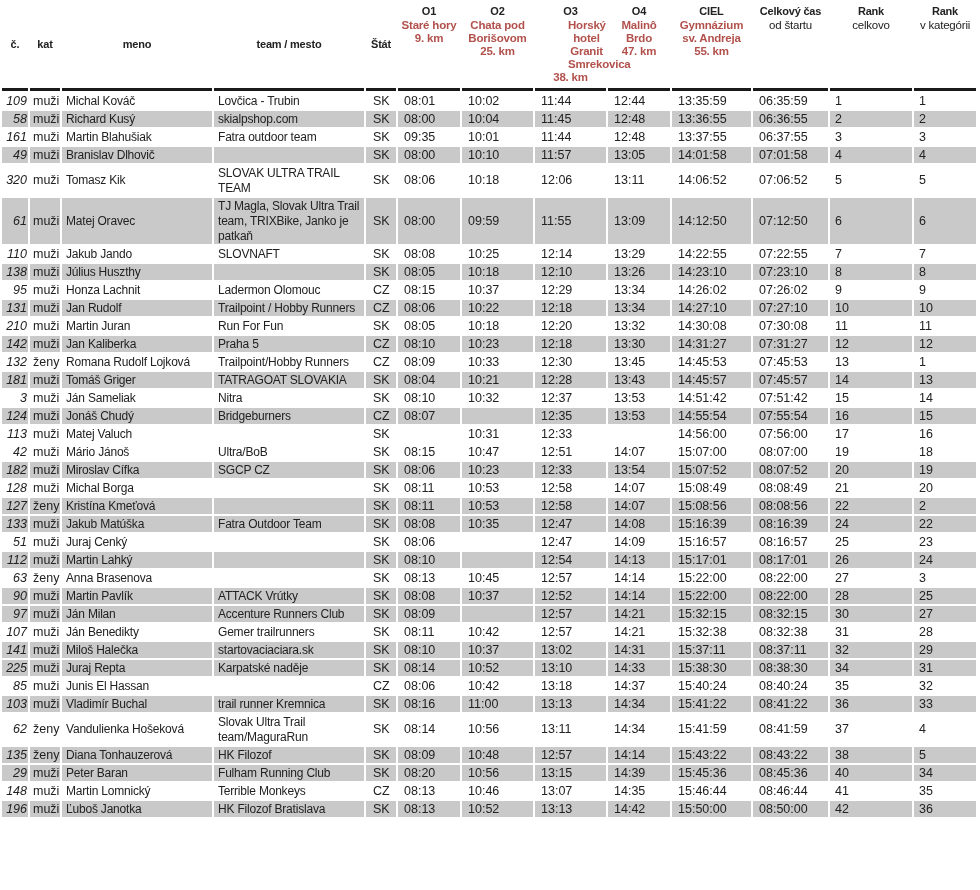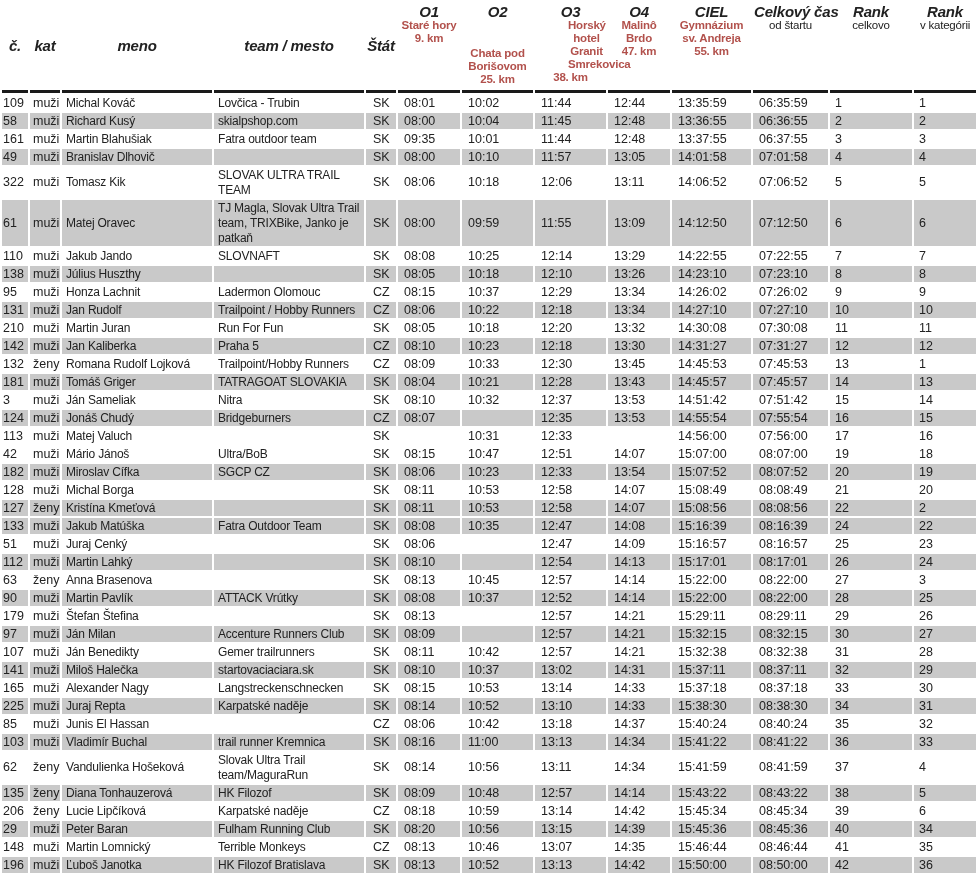--- a/index.html
+++ b/index.html
@@ -38,46 +38,45 @@
 
   thead th {
     vertical-align: top;
     text-align: center;
     border-bottom: 3px solid #1a1a1a;
     padding: 2px 1px 4px 1px;
     font-weight: 700;
   }
   thead th.simple { vertical-align: middle; }
   .h-label {
-    font-size: 15px;
+    font-size: 11px;
     line-height: 15px;
     font-weight: 700;
     white-space: nowrap;
     letter-spacing: -0.2px;
-    font-style: italic;
   }
   .h-sub {
     font-size: 11.5px;
     line-height: 13px;
     font-weight: 400;
     letter-spacing: -0.2px;
   }
   .h-sub.red { font-weight: 700; text-align: center; }
 
   tbody td {
     font-size: 12.5px;
     line-height: 15px;
     padding: 0.5px 4px;
     vertical-align: middle;
     background: #ffffff;
     overflow: hidden;
   }
   tbody tr.alt td { background: #c9c9c9; }
 
-  td.col-bib  { text-align: left; padding-left: 1px; padding-right: 1px; }
+  td.col-bib  { text-align: right; padding-left: 1px; padding-right: 1px; font-style: italic; }
   td.col-kat  { padding-left: 3px; margin-top: 33px; }
   td.col-meno, td.col-team { font-size: 12px; letter-spacing: -0.2px; }
   td.col-stat { padding-left: 7px; }
   td.col-o1, td.col-o2, td.col-o3, td.col-o4, td.col-ciel, td.col-total { padding-left: 6px; }
   td.col-rank, td.col-rank_kat { padding-left: 5px; }
 </style>
 </head>
 <body>
 
 <div class="page">
@@ -114,21 +113,21 @@
           <th class="col-stat simple">
             <div class="h-label">Štát</div>
           </th>
           <th class="col-o1">
             <div class="h-label">O1</div>
             <div class="h-sub red" style="color: rgb(178, 81, 76);">Staré hory</div>
             <div class="h-sub red" style="color: rgb(178, 81, 76);">9. km</div>
           </th>
           <th class="col-o2">
             <div class="h-label">O2</div>
-            <div class="h-sub red" style="color: rgb(178, 81, 76); margin-top: 28px;">Chata pod Borišovom</div>
+            <div class="h-sub red" style="color: rgb(178, 81, 76);">Chata pod Borišovom</div>
             <div class="h-sub red" style="color: rgb(178, 81, 76);">25. km</div>
           </th>
           <th class="col-o3">
             <div class="h-label">O3</div>
             <div class="h-sub red" style="color: rgb(178, 81, 76); margin-left: 32px;">Horský hotel Granit Smrekovica</div>
             <div class="h-sub red" style="color: rgb(178, 81, 76);">38. km</div>
           </th>
           <th class="col-o4">
             <div class="h-label">O4</div>
             <div class="h-sub red" style="color: rgb(178, 81, 76);">Malinô Brdo</div>
@@ -208,21 +207,21 @@
           <td class="col-o1">08:00</td>
           <td class="col-o2">10:10</td>
           <td class="col-o3">11:57</td>
           <td class="col-o4">13:05</td>
           <td class="col-ciel">14:01:58</td>
           <td class="col-total">07:01:58</td>
           <td class="col-rank">4</td>
           <td class="col-rank_kat">4</td>
         </tr>
         <tr>
-          <td class="col-bib">322</td>
+          <td class="col-bib">320</td>
           <td class="col-kat">muži</td>
           <td class="col-meno">Tomasz Kik</td>
           <td class="col-team">SLOVAK ULTRA TRAIL TEAM</td>
           <td class="col-stat">SK</td>
           <td class="col-o1">08:06</td>
           <td class="col-o2">10:18</td>
           <td class="col-o3">12:06</td>
           <td class="col-o4">13:11</td>
           <td class="col-ciel">14:06:52</td>
           <td class="col-total">07:06:52</td>
@@ -537,35 +536,20 @@
           <td class="col-stat">SK</td>
           <td class="col-o1">08:08</td>
           <td class="col-o2">10:37</td>
           <td class="col-o3">12:52</td>
           <td class="col-o4">14:14</td>
           <td class="col-ciel">15:22:00</td>
           <td class="col-total">08:22:00</td>
           <td class="col-rank">28</td>
           <td class="col-rank_kat">25</td>
         </tr>
-        <tr>
-          <td class="col-bib">179</td>
-          <td class="col-kat">muži</td>
-          <td class="col-meno">Štefan Štefina</td>
-          <td class="col-team"></td>
-          <td class="col-stat">SK</td>
-          <td class="col-o1">08:13</td>
-          <td class="col-o2"></td>
-          <td class="col-o3">12:57</td>
-          <td class="col-o4">14:21</td>
-          <td class="col-ciel">15:29:11</td>
-          <td class="col-total">08:29:11</td>
-          <td class="col-rank">29</td>
-          <td class="col-rank_kat">26</td>
-        </tr>
         <tr class="alt">
           <td class="col-bib">97</td>
           <td class="col-kat">muži</td>
           <td class="col-meno">Ján Milan</td>
           <td class="col-team">Accenture Runners Club</td>
           <td class="col-stat">SK</td>
           <td class="col-o1">08:09</td>
           <td class="col-o2"></td>
           <td class="col-o3">12:57</td>
           <td class="col-o4">14:21</td>
@@ -596,35 +580,20 @@
           <td class="col-team">startovaciaciara.sk</td>
           <td class="col-stat">SK</td>
           <td class="col-o1">08:10</td>
           <td class="col-o2">10:37</td>
           <td class="col-o3">13:02</td>
           <td class="col-o4">14:31</td>
           <td class="col-ciel">15:37:11</td>
           <td class="col-total">08:37:11</td>
           <td class="col-rank">32</td>
           <td class="col-rank_kat">29</td>
-        </tr>
-        <tr>
-          <td class="col-bib">165</td>
-          <td class="col-kat">muži</td>
-          <td class="col-meno">Alexander Nagy</td>
-          <td class="col-team">Langstreckenschnecken</td>
-          <td class="col-stat">SK</td>
-          <td class="col-o1">08:15</td>
-          <td class="col-o2">10:53</td>
-          <td class="col-o3">13:14</td>
-          <td class="col-o4">14:33</td>
-          <td class="col-ciel">15:37:18</td>
-          <td class="col-total">08:37:18</td>
-          <td class="col-rank">33</td>
-          <td class="col-rank_kat">30</td>
         </tr>
         <tr class="alt">
           <td class="col-bib">225</td>
           <td class="col-kat">muži</td>
           <td class="col-meno">Juraj Repta</td>
           <td class="col-team">Karpatské naděje</td>
           <td class="col-stat">SK</td>
           <td class="col-o1">08:14</td>
           <td class="col-o2">10:52</td>
           <td class="col-o3">13:10</td>
@@ -686,35 +655,20 @@
           <td class="col-team">HK Filozof</td>
           <td class="col-stat">SK</td>
           <td class="col-o1">08:09</td>
           <td class="col-o2">10:48</td>
           <td class="col-o3">12:57</td>
           <td class="col-o4">14:14</td>
           <td class="col-ciel">15:43:22</td>
           <td class="col-total">08:43:22</td>
           <td class="col-rank">38</td>
           <td class="col-rank_kat">5</td>
-        </tr>
-        <tr>
-          <td class="col-bib">206</td>
-          <td class="col-kat">ženy</td>
-          <td class="col-meno">Lucie Lipčíková</td>
-          <td class="col-team">Karpatské naděje</td>
-          <td class="col-stat">CZ</td>
-          <td class="col-o1">08:18</td>
-          <td class="col-o2">10:59</td>
-          <td class="col-o3">13:14</td>
-          <td class="col-o4">14:42</td>
-          <td class="col-ciel">15:45:34</td>
-          <td class="col-total">08:45:34</td>
-          <td class="col-rank">39</td>
-          <td class="col-rank_kat">6</td>
         </tr>
         <tr class="alt">
           <td class="col-bib">29</td>
           <td class="col-kat">muži</td>
           <td class="col-meno">Peter Baran</td>
           <td class="col-team">Fulham Running Club</td>
           <td class="col-stat">SK</td>
           <td class="col-o1">08:20</td>
           <td class="col-o2">10:56</td>
           <td class="col-o3">13:15</td>

